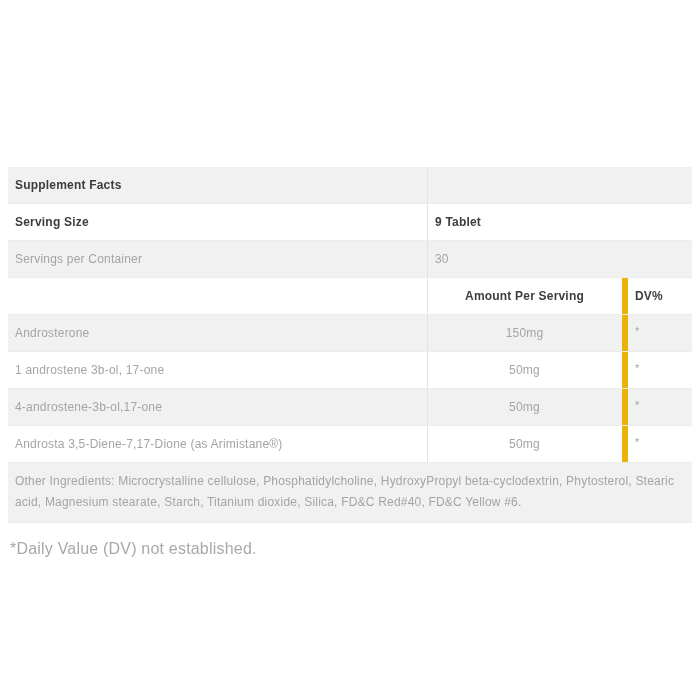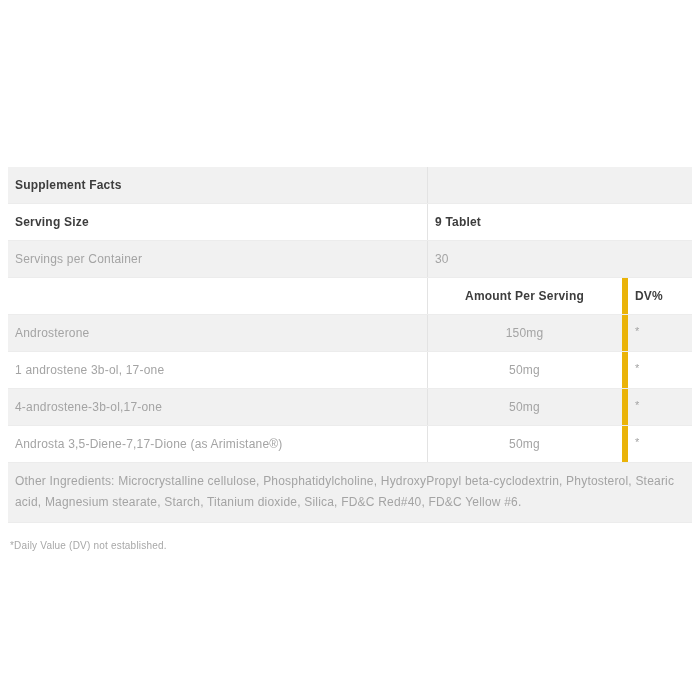--- a/index.html
+++ b/index.html
@@ -49,21 +49,21 @@
     border-bottom: 1px solid #ececec;
     padding: 8px 16px 9px 7px;
     font-size: 12px;
     line-height: 21px;
     color: #a4a4a4;
     letter-spacing: 0.2px;
   }
   .footnote {
     margin-top: 17px;
     padding-left: 2px;
-    font-size: 10px;
+    font-size: 16px;
     color: #a8a8a8;
     letter-spacing: 0.2px;
   }
 </style>
 </head>
 <body>
 
 <div class="panel">
 
   <div class="row gray">

